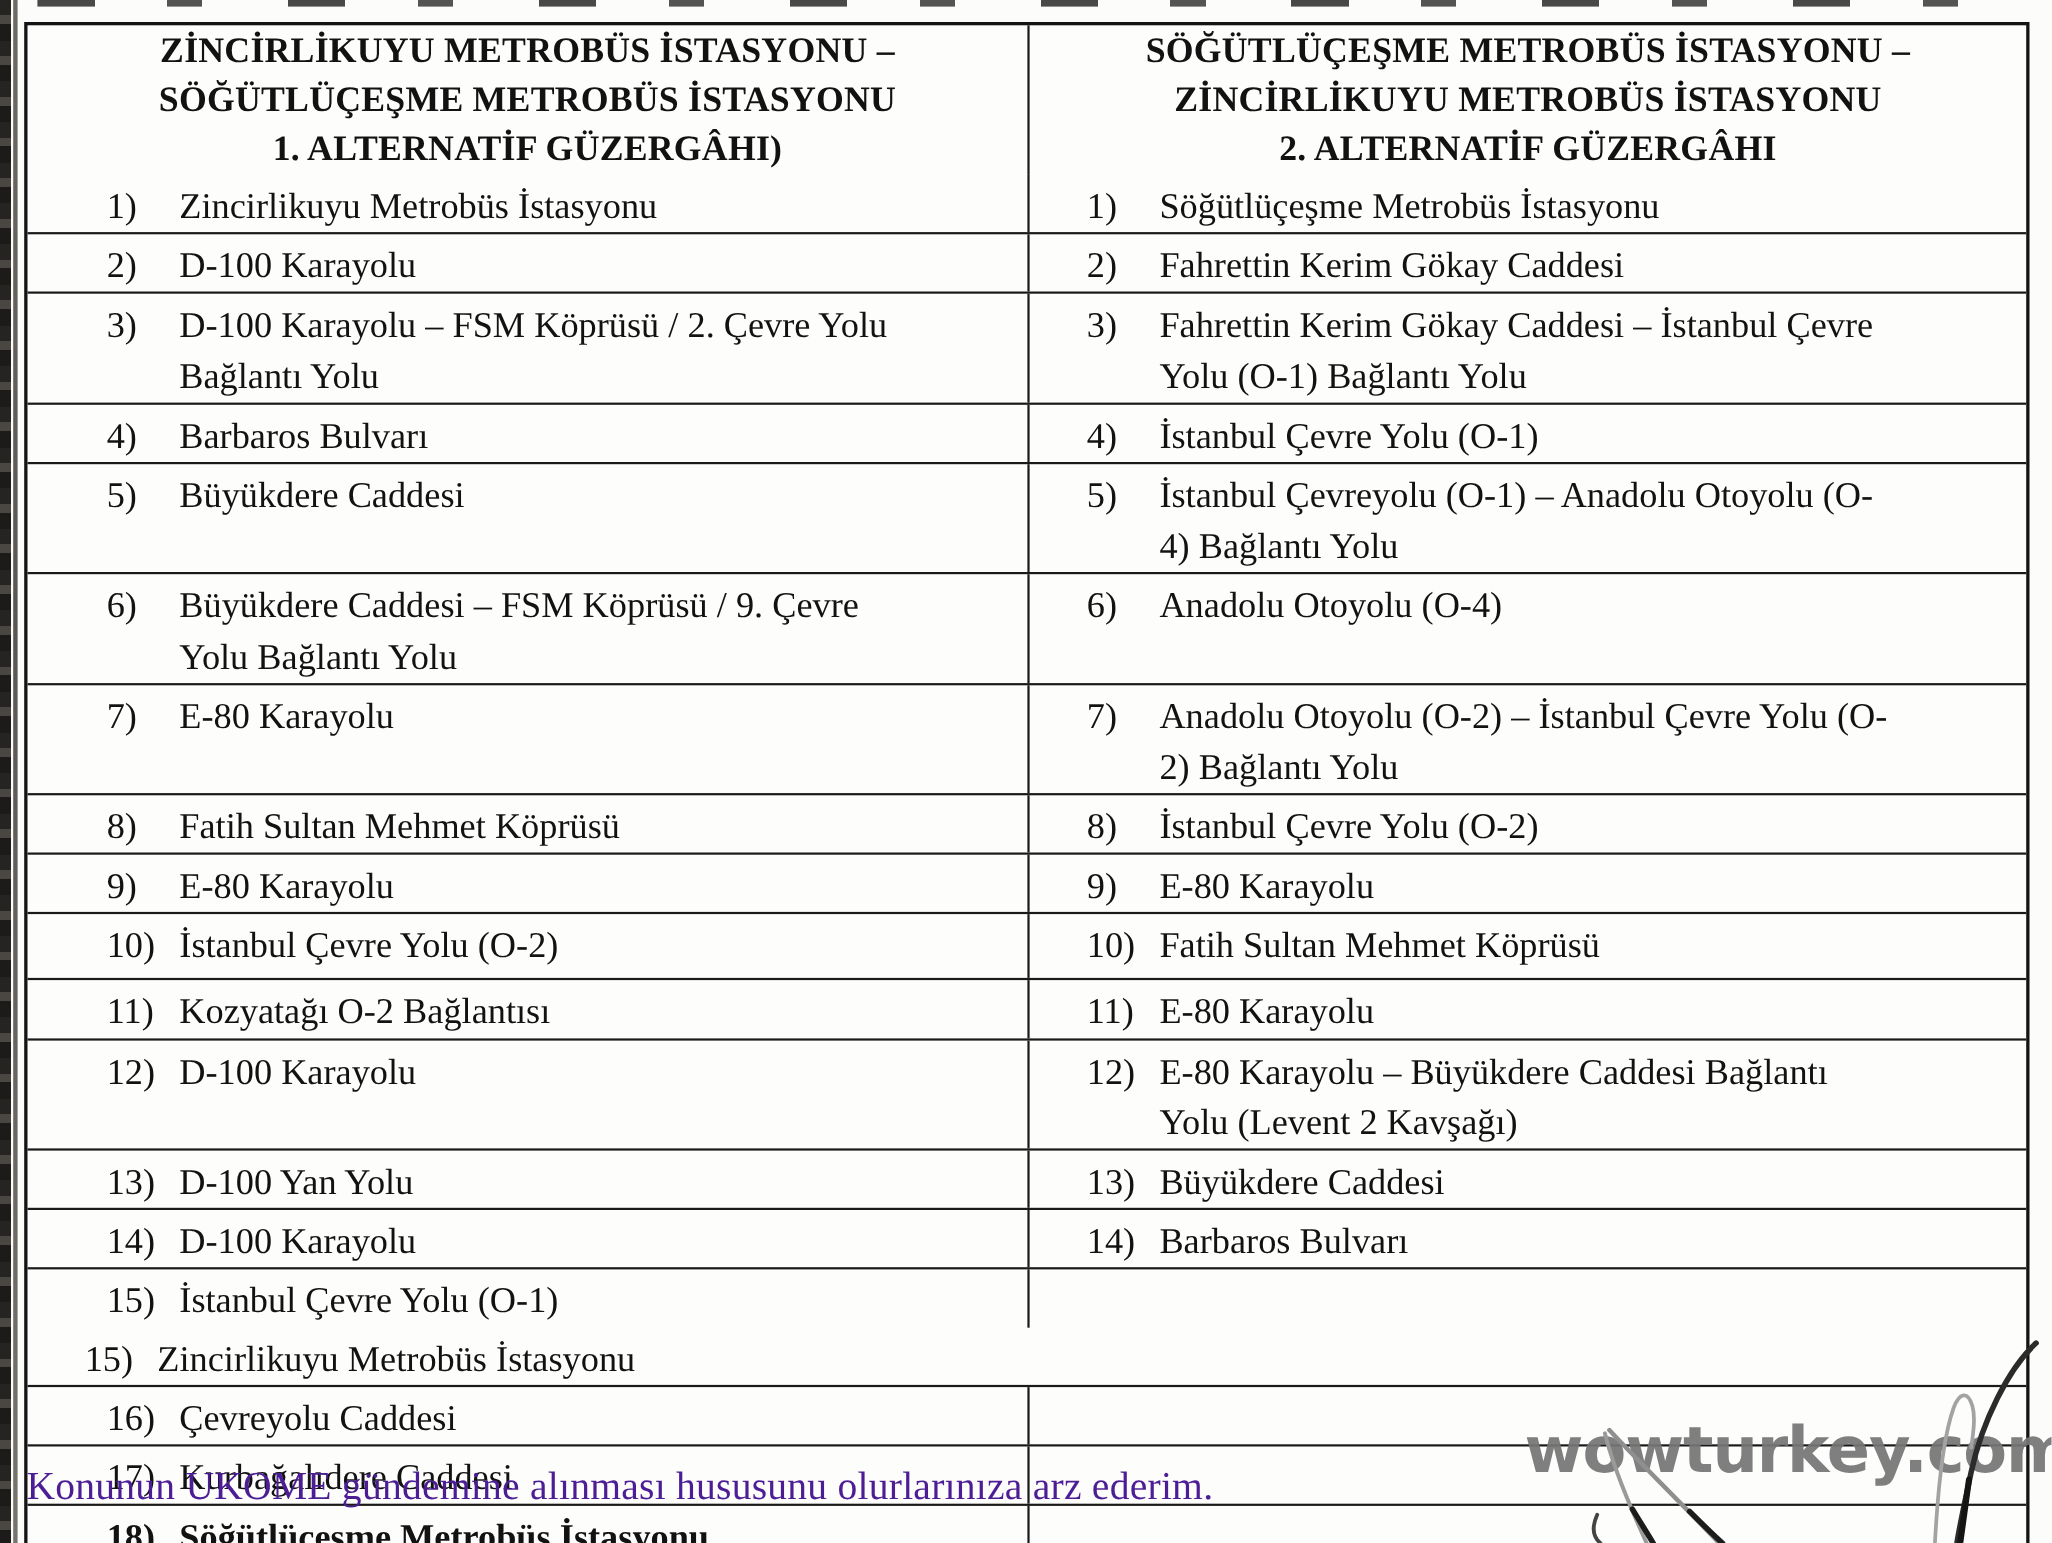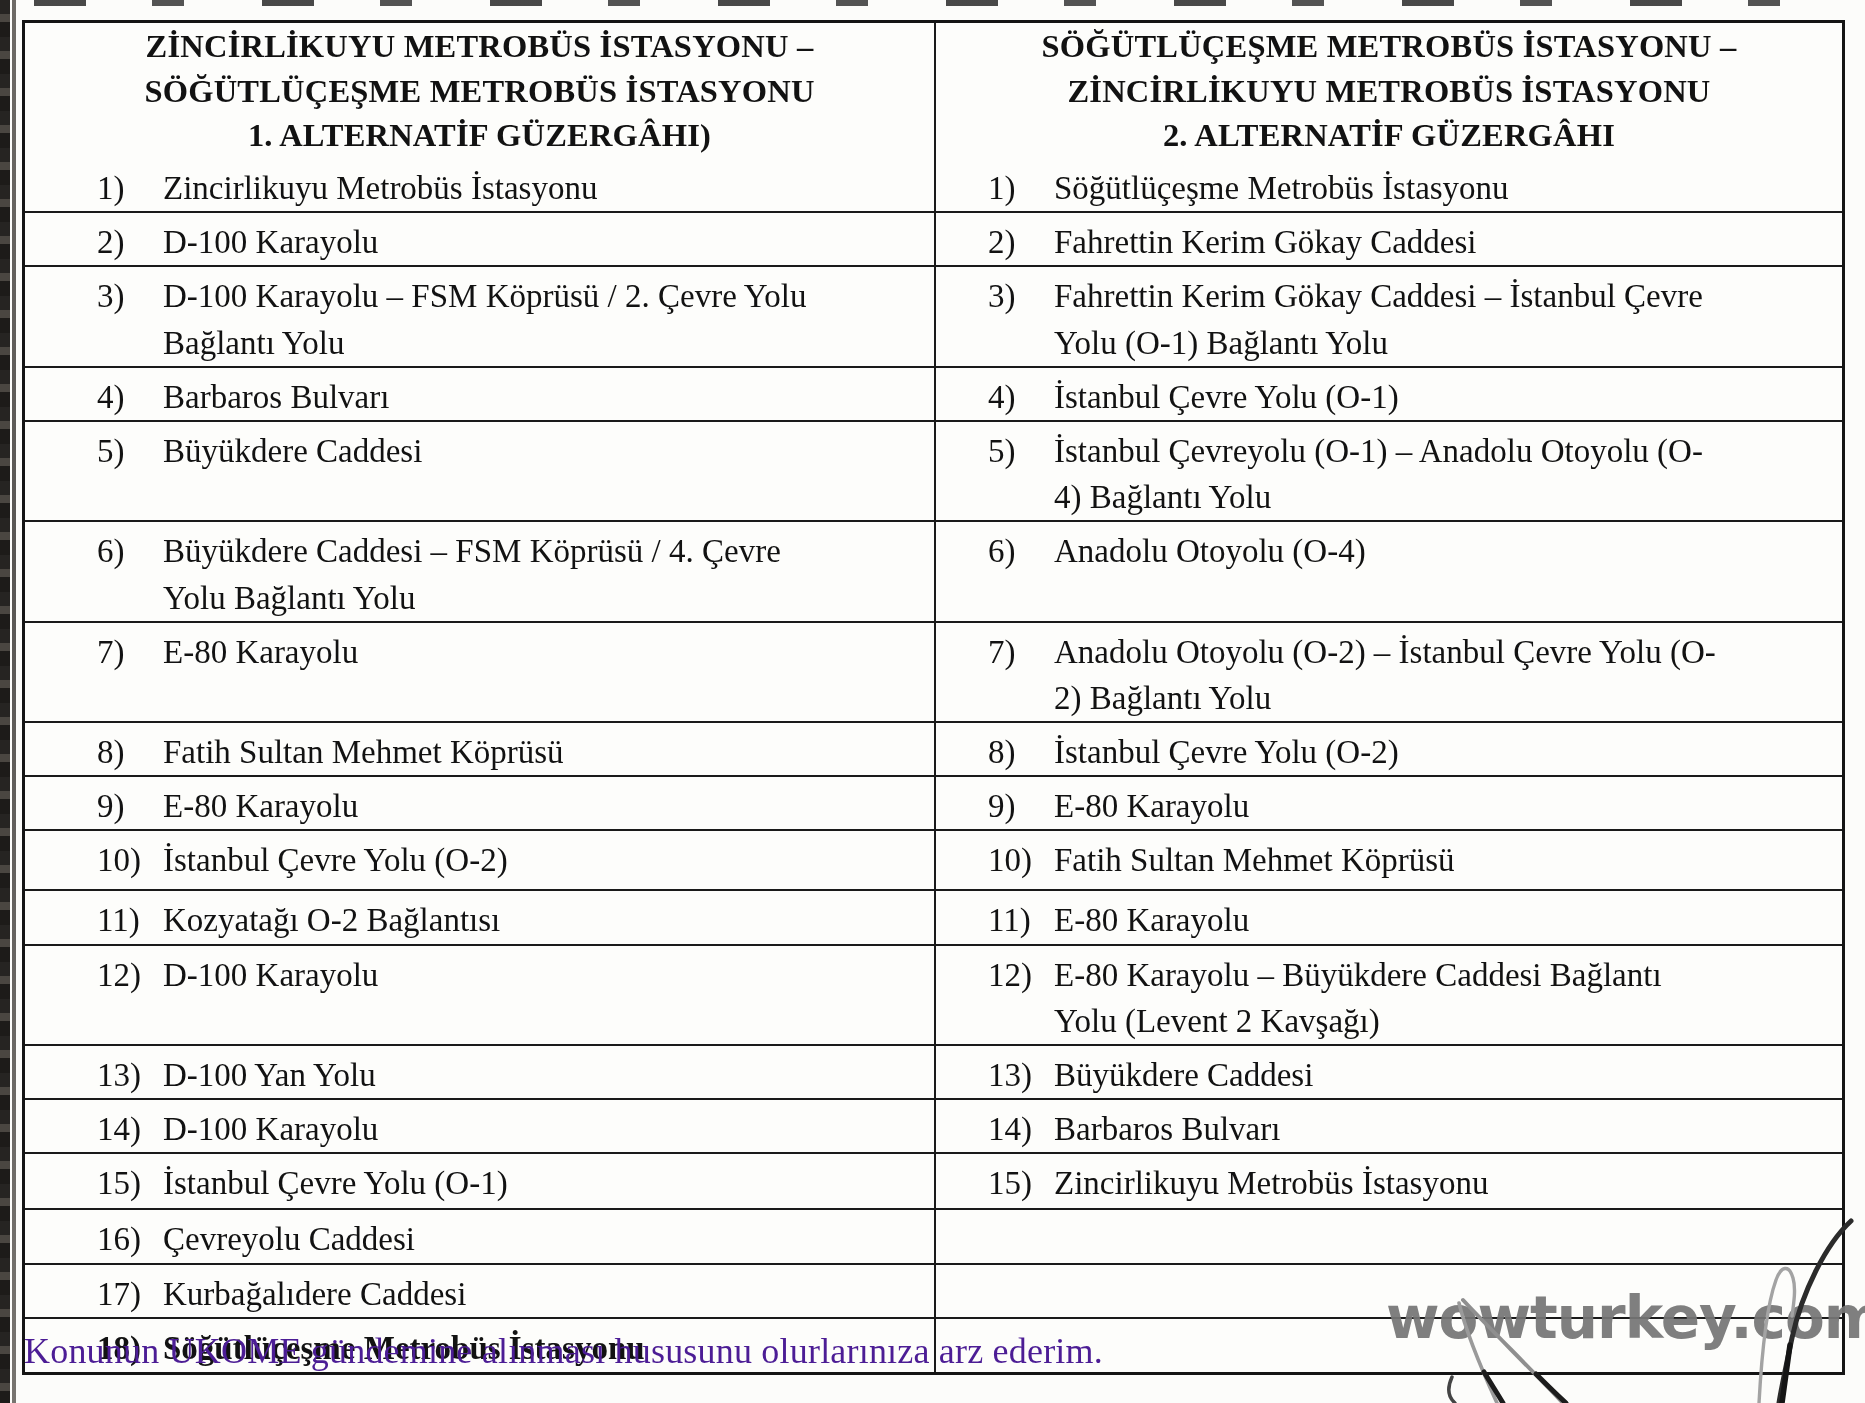--- a/index.html
+++ b/index.html
@@ -124,21 +124,21 @@
           </div>
           <div class="t-cell right">
             <span class="num">5)</span>
             <div class="txt">İstanbul Çevreyolu (O-1) – Anadolu Otoyolu (O-
 4) Bağlantı Yolu</div>
           </div>
         </div>
         <div class="t-row" style="min-height: 87px;">
           <div class="t-cell left">
             <span class="num">6)</span>
-            <div class="txt">Büyükdere Caddesi – FSM Köprüsü / 4. Çevre
+            <div class="txt">Büyükdere Caddesi – FSM Köprüsü / 9. Çevre
 Yolu Bağlantı Yolu</div>
           </div>
           <div class="t-cell right">
             <span class="num">6)</span>
             <div class="txt">Anadolu Otoyolu (O-4)</div>
           </div>
         </div>
         <div class="t-row" style="min-height: 83px;">
           <div class="t-cell left">
             <span class="num">7)</span>
@@ -214,21 +214,21 @@
         <div class="t-row" style="min-height: 54px;">
           <div class="t-cell left">
             <span class="num">14)</span>
             <div class="txt">D-100 Karayolu</div>
           </div>
           <div class="t-cell right">
             <span class="num">14)</span>
             <div class="txt">Barbaros Bulvarı</div>
           </div>
         </div>
-        <div class="t-row" style="min-height: 56px;">
+        <div class="t-row" style="min-height: 56px; flex-direction: column;">
           <div class="t-cell left">
             <span class="num">15)</span>
             <div class="txt">İstanbul Çevre Yolu (O-1)</div>
           </div>
           <div class="t-cell right">
             <span class="num">15)</span>
             <div class="txt">Zincirlikuyu Metrobüs İstasyonu</div>
           </div>
         </div>
         <div class="t-row" style="min-height: 52px; align-items: flex-end;">

